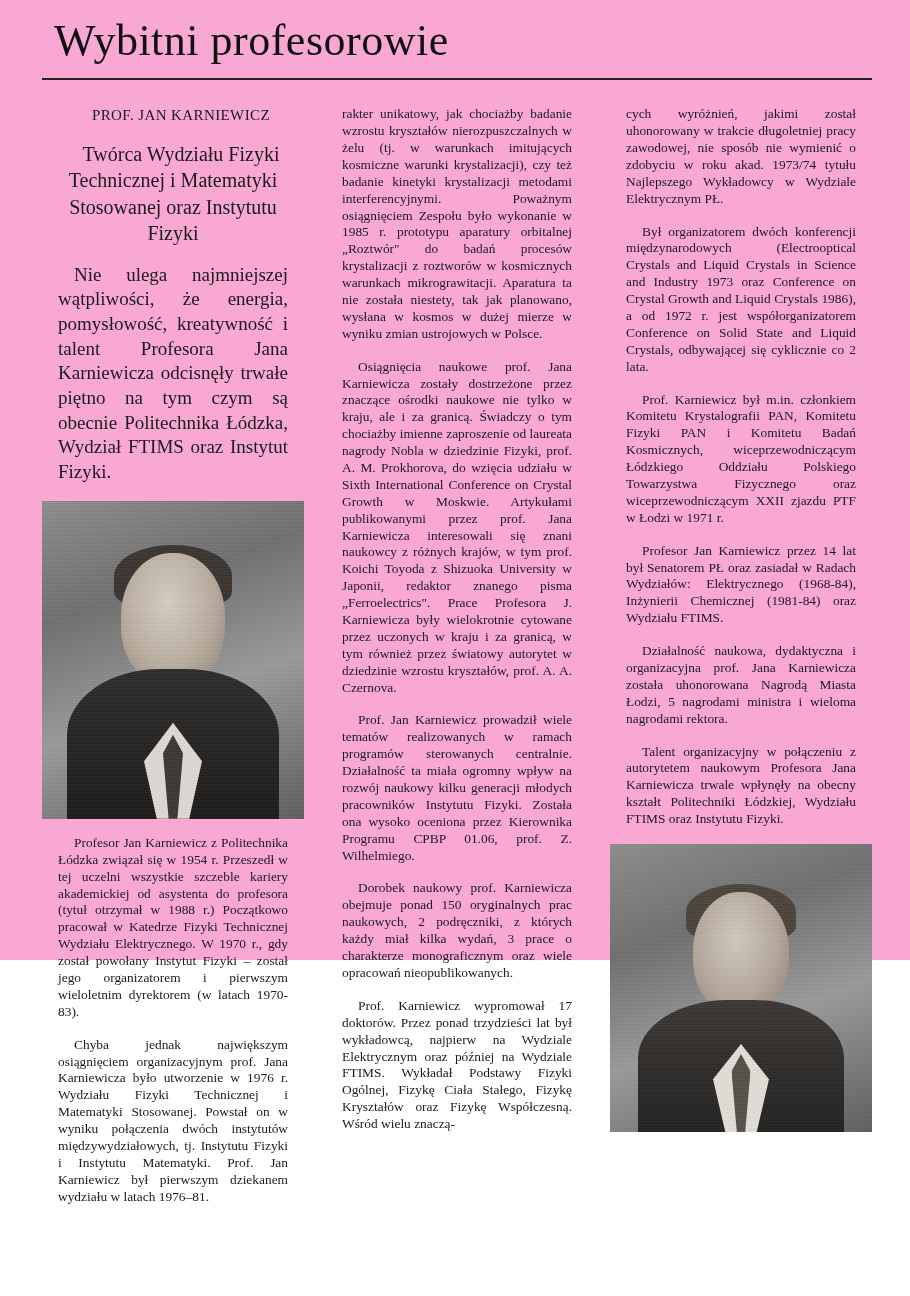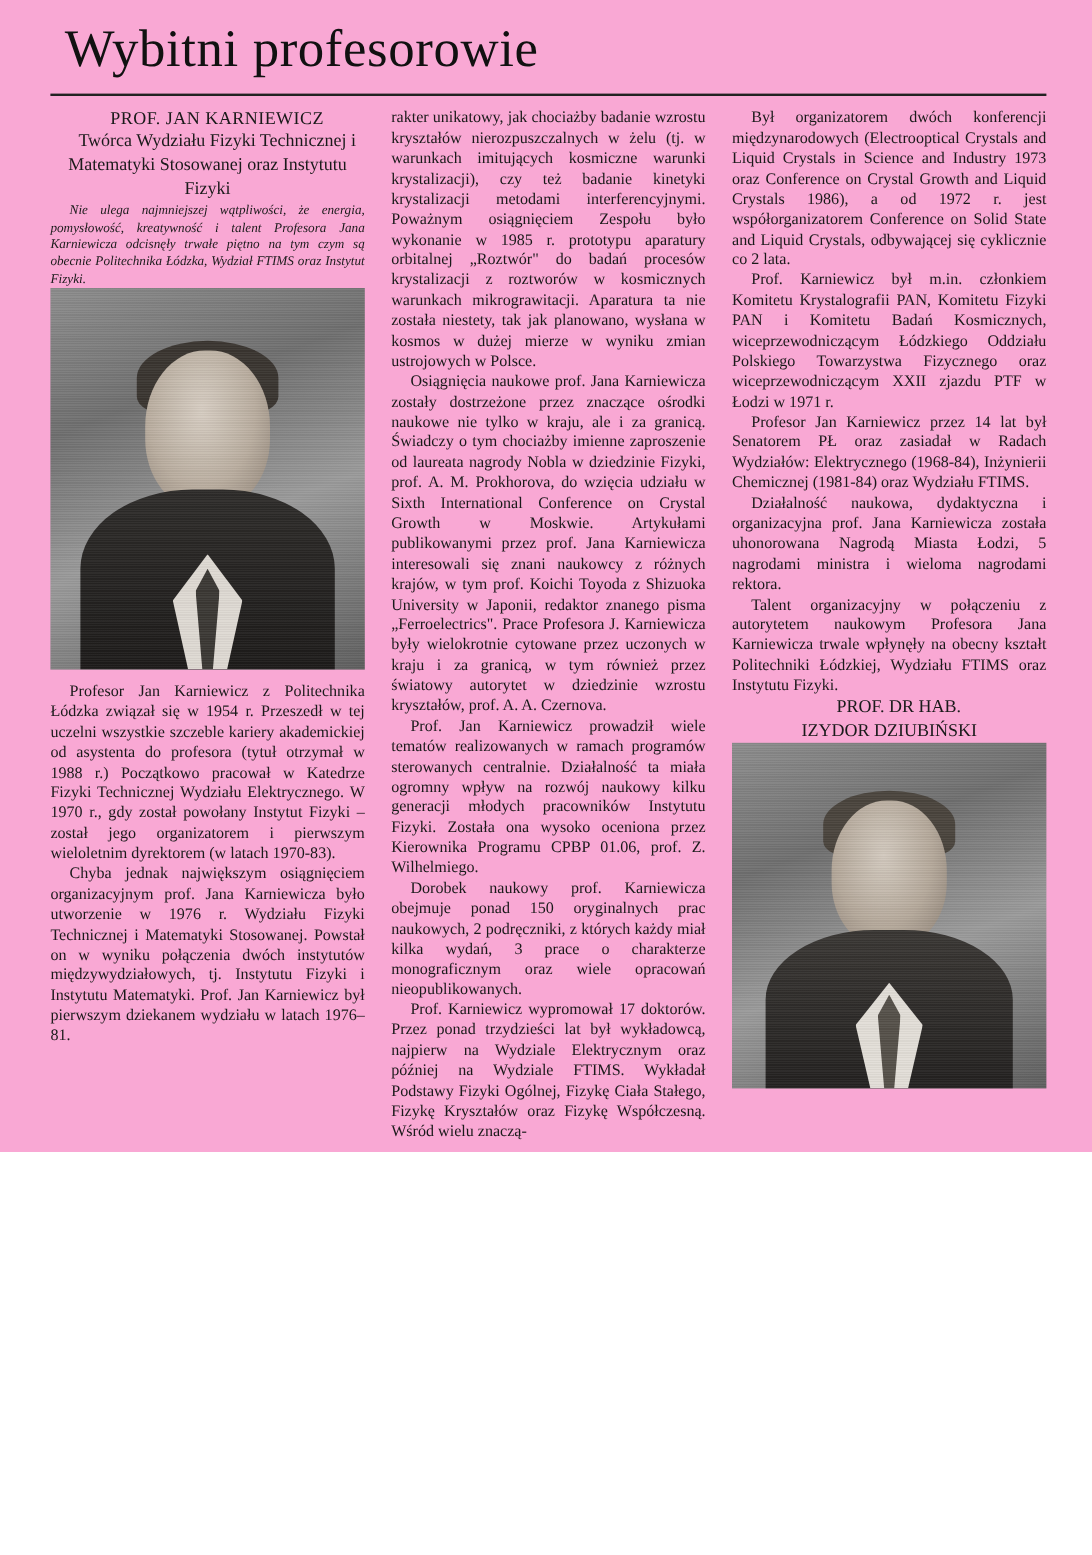--- a/index.html
+++ b/index.html
@@ -53,44 +53,43 @@
     width: 100%;
   }
   .col {
     width: 262px;
     font-size: 13.4px;
     line-height: 1.26;
     text-align: justify;
     hyphens: auto;
   }
   .col p {
-    margin: 0;
+    margin: 16px;
     text-indent: 16px;
   }
   .col p.noindent {
     text-indent: 0;
   }
   
   .kicker {
     text-align: center;
     font-size: 15px;
     letter-spacing: 0.4px;
     margin: 6px 0 8px 0;
     text-indent: 0;
   }
   .subtitle {
     text-align: center;
-    font-size: 15px;
+    font-size: 20px;
     line-height: 1.32;
     margin: 0 0 12px 0;
     text-indent: 0;
   }
   .lead {
-    font-style: italic;
-    font-size: 11px;
+    font-size: 19px;
     line-height: 1.3;
     text-align: justify;
     margin: 0 0 12px 0;
     text-indent: 16px;
   }
   .photo {
     width: 100%;
     background: linear-gradient(160deg, #8d8d8d 0%, #6f6f6f 30%, #9a9a9a 60%, #5e5e5e 100%);
     position: relative;
     overflow: hidden;
@@ -274,30 +273,27 @@
 
       <div class="col">
         <p class="noindent">rakter unikatowy, jak chociażby badanie wzrostu kryształów nierozpuszczalnych w żelu (tj. w warunkach imitujących kosmiczne warunki krystalizacji), czy też badanie kinetyki krystalizacji metodami interferencyjnymi. Poważnym osiągnięciem Zespołu było wykonanie w 1985 r. prototypu aparatury orbitalnej „Roztwór" do badań procesów krystalizacji z roztworów w kosmicznych warunkach mikrograwitacji. Aparatura ta nie została niestety, tak jak planowano, wysłana w kosmos w dużej mierze w wyniku zmian ustrojowych w Polsce.</p>
         <p>Osiągnięcia naukowe prof. Jana Karniewicza zostały dostrzeżone przez znaczące ośrodki naukowe nie tylko w kraju, ale i za granicą. Świadczy o tym chociażby imienne zaproszenie od laureata nagrody Nobla w dziedzinie Fizyki, prof. A. M. Prokhorova, do wzięcia udziału w Sixth International Conference on Crystal Growth w Moskwie. Artykułami publikowanymi przez prof. Jana Karniewicza interesowali się znani naukowcy z różnych krajów, w tym prof. Koichi Toyoda z Shizuoka University w Japonii, redaktor znanego pisma „Ferroelectrics". Prace Profesora J. Karniewicza były wielokrotnie cytowane przez uczonych w kraju i za granicą, w tym również przez światowy autorytet w dziedzinie wzrostu kryształów, prof. A. A. Czernova.</p>
         <p>Prof. Jan Karniewicz prowadził wiele tematów realizowanych w ramach programów sterowanych centralnie. Działalność ta miała ogromny wpływ na rozwój naukowy kilku generacji młodych pracowników Instytutu Fizyki. Została ona wysoko oceniona przez Kierownika Programu CPBP 01.06, prof. Z. Wilhelmiego.</p>
         <p>Dorobek naukowy prof. Karniewicza obejmuje ponad 150 oryginalnych prac naukowych, 2 podręczniki, z których każdy miał kilka wydań, 3 prace o charakterze monograficznym oraz wiele opracowań nieopublikowanych.</p>
         <p>Prof. Karniewicz wypromował 17 doktorów. Przez ponad trzydzieści lat był wykładowcą, najpierw na Wydziale Elektrycznym oraz później na Wydziale FTIMS. Wykładał Podstawy Fizyki Ogólnej, Fizykę Ciała Stałego, Fizykę Kryształów oraz Fizykę Współczesną. Wśród wielu znaczą-</p>
       </div>
 
       <div class="col">
+        <p class="noindent">cych wyróżnień, jakimi został uhonorowany w trakcie długoletniej pracy zawodowej, nie sposób nie wymienić o zdobyciu w roku akad. 1973/74 tytułu Najlepszego Wykładowcy w Wydziale Elektrycznym PŁ.</p>
         <p>Był organizatorem dwóch konferencji międzynarodowych (Electrooptical Crystals and Liquid Crystals in Science and Industry 1973 oraz Conference on Crystal Growth and Liquid Crystals 1986), a od 1972 r. jest współorganizatorem Conference on Solid State and Liquid Crystals, odbywającej się cyklicznie co 2 lata.</p>
         <p>Prof. Karniewicz był m.in. członkiem Komitetu Krystalografii PAN, Komitetu Fizyki PAN i Komitetu Badań Kosmicznych, wiceprzewodniczącym Łódzkiego Oddziału Polskiego Towarzystwa Fizycznego oraz wiceprzewodniczącym XXII zjazdu PTF w Łodzi w 1971 r.</p>
         <p>Profesor Jan Karniewicz przez 14 lat był Senatorem PŁ oraz zasiadał w Radach Wydziałów: Elektrycznego (1968-84), Inżynierii Chemicznej (1981-84) oraz Wydziału FTIMS.</p>
         <p>Działalność naukowa, dydaktyczna i organizacyjna prof. Jana Karniewicza została uhonorowana Nagrodą Miasta Łodzi, 5 nagrodami ministra i wieloma nagrodami rektora.</p>
         <p>Talent organizacyjny w połączeniu z autorytetem naukowym Profesora Jana Karniewicza trwale wpłynęły na obecny kształt Politechniki Łódzkiej, Wydziału FTIMS oraz Instytutu Fizyki.</p>
 
-        <p class="byline">
-          <span>PROF. DR HAB.</span><br>
-          <span>IZYDOR DZIUBIŃSKI</span>
-        </p>
 
         <div class="photo portrait2">
           <div class="hair"></div>
           <div class="head"></div>
           <div class="body"></div>
           <div class="shirt"></div>
           <div class="tie"></div>
           <div class="grain"></div>
         </div>
 

